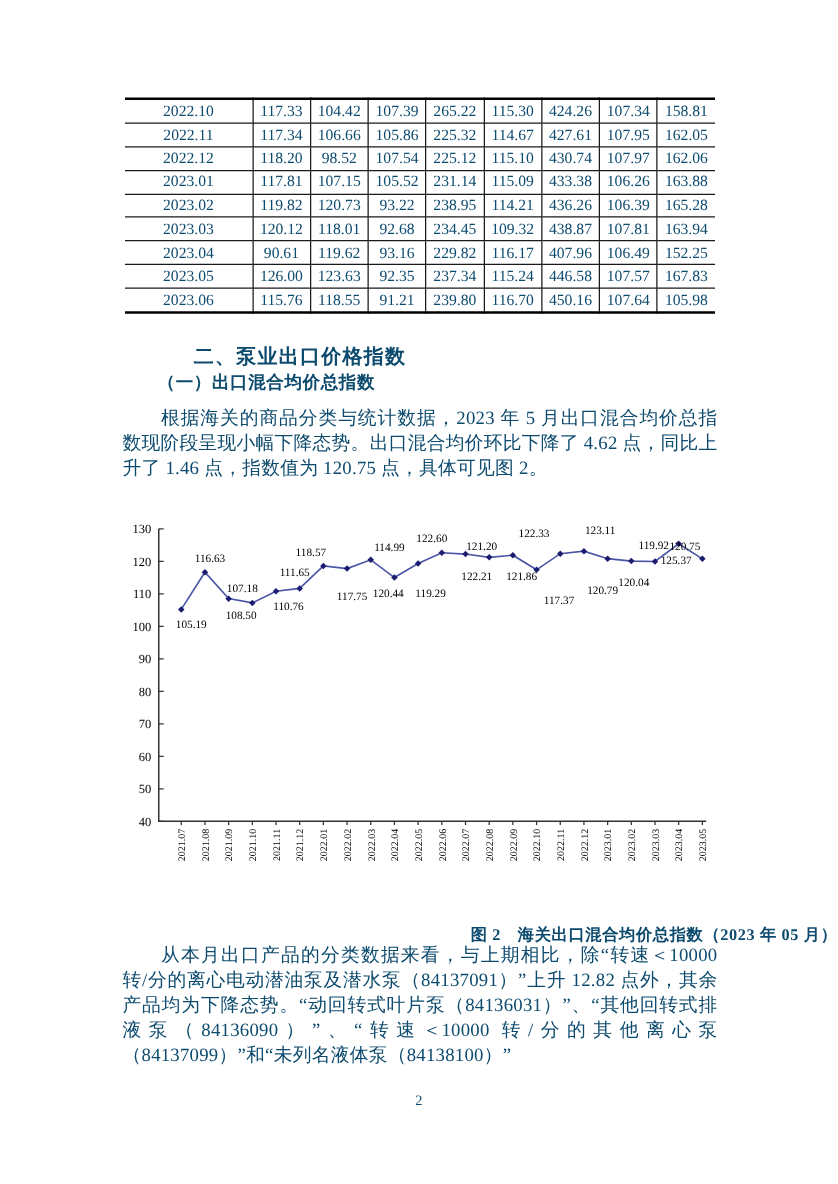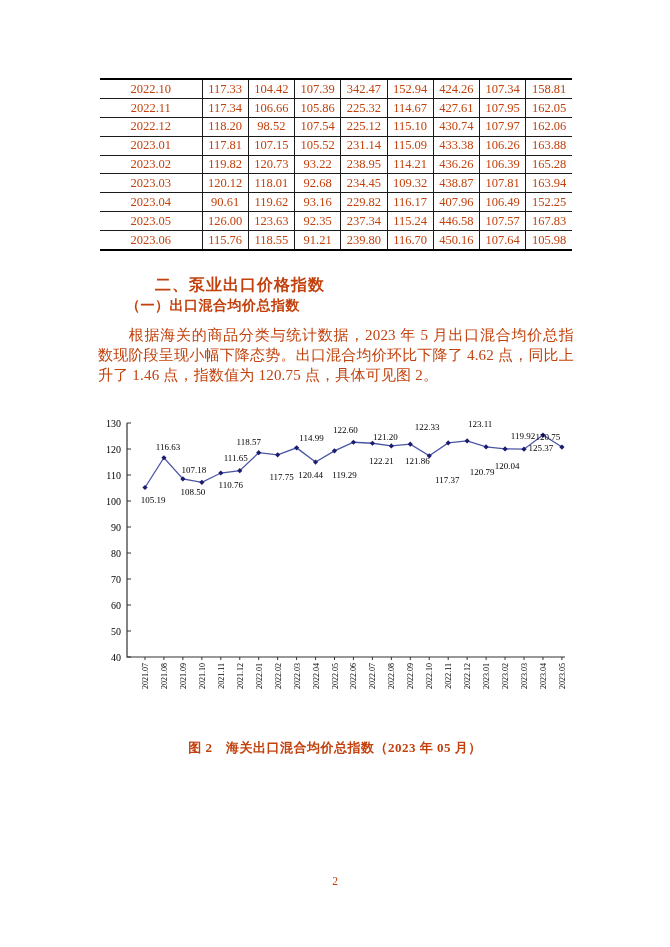--- a/index.html
+++ b/index.html
@@ -1,18 +1,18 @@
 <!DOCTYPE html>
 <html><head>
 <meta charset="utf-8">
 <style>
   html,body{margin:0;padding:0;background:#ffffff;}
   .page{
     position:relative;width:670px;height:947px;margin:0 auto;background:#fff;
-    font-family:"Liberation Serif",serif;color:#c2410c;overflow:hidden;
+    font-family:"Liberation Serif",serif;color:#0c4a6e;overflow:hidden;
   }
   
   .data-table{
     position:absolute;left:100px;top:78px;width:472px;
     border-collapse:collapse;table-layout:fixed;
     border-top:2.5px solid #000;border-bottom:2.5px solid #000;
     font-size:12.5px;
   }
   .data-table td{
     border-right:1px solid #1a1a1a;border-bottom:1px solid #1a1a1a;
@@ -36,21 +36,21 @@
     font-size:15px;line-height:20px;text-align:justify;text-indent:2.05em;
     letter-spacing:.2px;
   }
   .para.p1{top:325px;}
   .para.p2{top:755px;}
   
   .chart{position:absolute;left:95px;top:415px;width:490px;height:325px;}
   .chart svg{display:block;}
   
   .caption{
-    position:absolute;left:0;top:739px;width:670px;text-align:center;
+    position:absolute;left:0;top:739px;width:670px;text-align:right;
     font-weight:bold;font-size:13px;letter-spacing:.5px;
   }
   .pagenum{
     position:absolute;left:0;top:875px;width:670px;text-align:center;font-size:11.5px;
   }
 </style>
 </head>
 <body>
 
 <div class="page">
@@ -66,22 +66,22 @@
         <col>
         <col>
         <col>
     </colgroup>
     <tbody>
         <tr>
           <td>2022.10</td>
           <td>117.33</td>
           <td>104.42</td>
           <td>107.39</td>
-          <td>342.47</td>
-          <td>152.94</td>
+          <td>265.22</td>
+          <td>115.30</td>
           <td>424.26</td>
           <td>107.34</td>
           <td>158.81</td>
         </tr>
         <tr>
           <td>2022.11</td>
           <td>117.34</td>
           <td>106.66</td>
           <td>105.86</td>
           <td>225.32</td>
@@ -289,16 +289,17 @@
         <text x="428" y="24.208" text-anchor="middle" font-size="9px" font-family="&quot;Liberation Serif&quot;,serif" fill="#000000">119.92</text>
         <path d="M 445.34999999999997 20.037999999999982 L 447.95 17.43799999999998 L 450.55 20.037999999999982 L 447.95 22.637999999999984 Z" fill="#1b1b70"></path>
         <text x="445.95" y="36.03799999999998" text-anchor="middle" font-size="9px" font-family="&quot;Liberation Serif&quot;,serif" fill="#000000">125.37</text>
         <path d="M 464.29999999999995 32.04999999999998 L 466.9 29.44999999999998 L 469.5 32.04999999999998 L 466.9 34.649999999999984 Z" fill="#1b1b70"></path>
         <text x="452.9" y="25.049999999999983" text-anchor="middle" font-size="9px" font-family="&quot;Liberation Serif&quot;,serif" fill="#000000">120.75</text>
       </svg>
   </div>
 
   <div class="caption">图 2　海关出口混合均价总指数（2023 年 05 月）</div>
 
+  <p class="para p2">从本月出口产品的分类数据来看，与上期相比，除“转速＜10000 转/分的离心电动潜油泵及潜水泵（84137091）”上升 12.82 点外，其余产品均为下降态势。“动回转式叶片泵（84136031）”、“其他回转式排液泵（84136090）”、“转速＜10000 转/分的其他离心泵（84137099）”和“未列名液体泵（84138100）”</p>
 
   <div class="pagenum">2</div>
 
 </div>
 
 </body></html>

